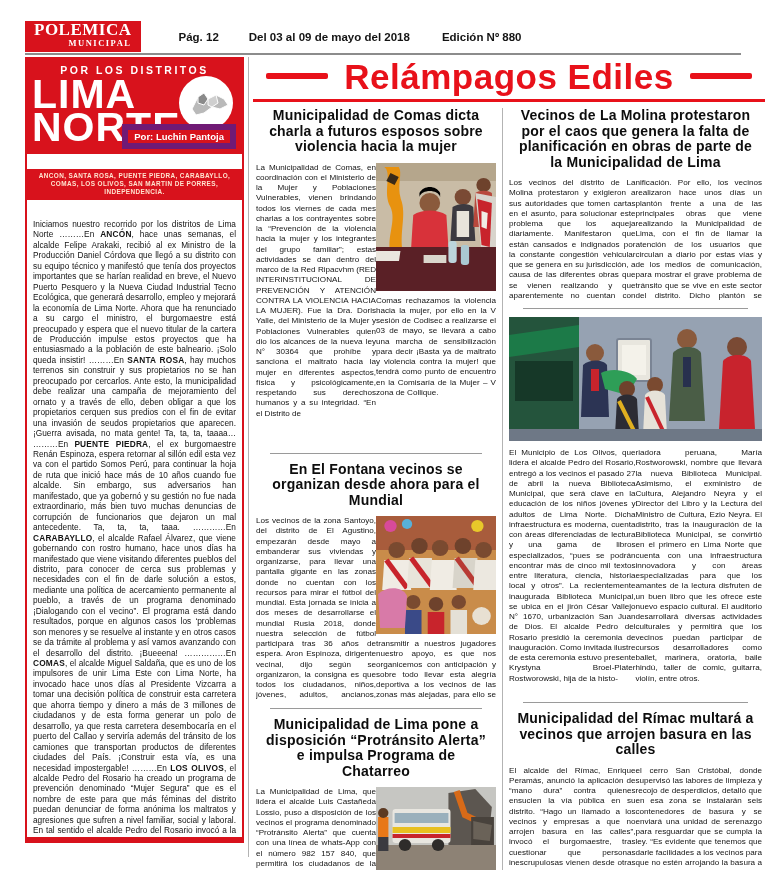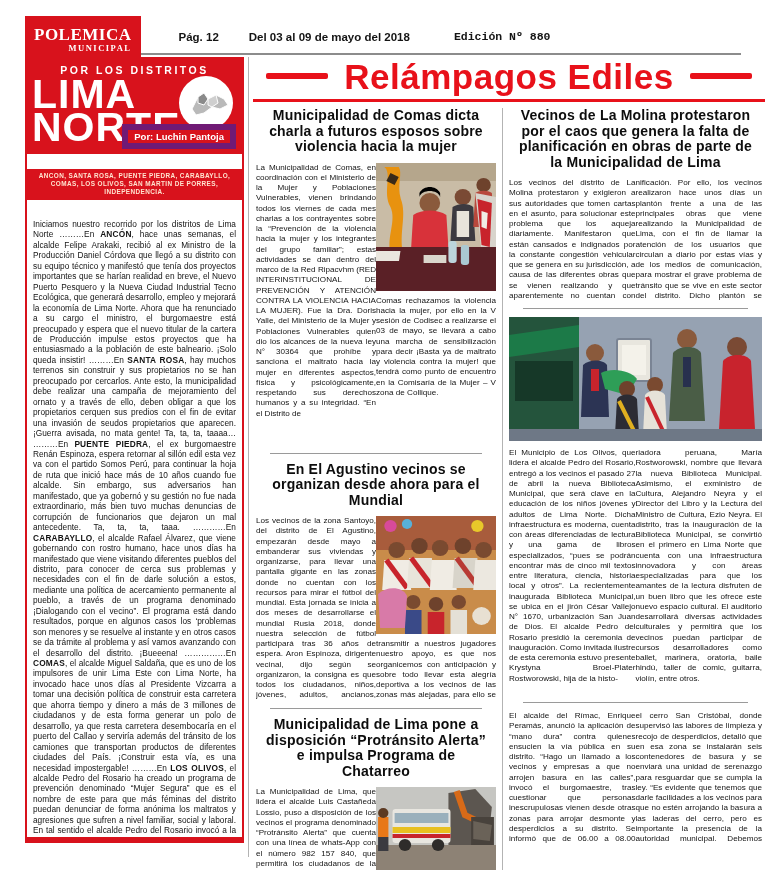--- a/index.html
+++ b/index.html
@@ -2,26 +2,26 @@
 <html lang="es"><head>
 <meta charset="utf-8">
 <style>
   html,body{margin:0;padding:0;background:#fff;}
   body{font-family:"Liberation Sans",sans-serif;color:#141414;}
   .page{position:relative;width:765px;height:870px;background:#fff;overflow:hidden;}
 
   
   .topbar{position:absolute;left:25px;top:20px;width:716px;height:33px;
           border-bottom:2px solid #8c8c8c;display:flex;align-items:center;}
-  .logo{background:#d8121c;color:#fff;padding:10px 9px 4px;line-height:1;
+  .logo{background:#d8121c;color:#fff;padding:0 9px 4px;line-height:1;
         font-family:"Liberation Serif",serif;}
   .logo-l1{font-size:17px;font-weight:bold;letter-spacing:.5px;}
   .logo-l2{font-size:8.5px;font-weight:bold;letter-spacing:1.5px;text-align:right;margin-top:1px;}
   .topmeta{font-weight:bold;font-size:11.5px;}
-  .m1{margin-left:38px;text-align:center;} .m2{margin-left:30px;} .m3{margin-left:44px;font-family:Liberation Mono, monospace;}
+  .m1{margin-left:38px;text-align:center;} .m2{margin-left:30px;} .m3{margin-left:32px;}
 
   
   .lima-box{position:absolute;left:25px;top:57px;width:219px;height:786px;
             border:2px solid #d8121c;border-bottom:6px solid #d8121c;
             display:flex;flex-direction:column;box-sizing:border-box;gap:13px;}
   .lima-head{background:#d8121c;color:#fff;position:relative;height:92px;flex:none;padding:3px 5px 0;}
   .kicker{text-align:center;font-weight:bold;font-size:10.5px;letter-spacing:2.5px;margin-top:2px;}
   .lima-title{font-size:41px;font-weight:bold;line-height:33px;letter-spacing:1px;margin-top:2px;}
   .map-circle{position:absolute;right:8px;top:16px;}
   .byline-box{position:absolute;right:6px;bottom:5px;border:6px solid #701a75;
@@ -132,21 +132,21 @@
             <rect x="82" y="82" width="8" height="20" rx="3" fill="#aac8d2"></rect>
           </svg>
           <div>Comas rechazamos la violencia hacia la mujer, por ello en la V sesión de Codisec a realizarse el 03 de mayo, se llevará a cabo una marcha de sensibilización para decir ¡Basta ya de maltrato y violencia contra la mujer! que tendrá como punto de encuentro en la Comisaría de la Mujer – V zona de Collique.</div>
         </div>
       </div>
     </div>
 
     <hr class="hr">
 
     <div class="art">
-      <h2>En El Agustino vecinos se organizan desde ahora para el Mundial</h2>
+      <h2>En El Fontana vecinos se organizan desde ahora para el Mundial</h2>
       <div class="body2 h-agustino">
         <div class="sub">Los vecinos de la zona Santoyo, del distrito de El Agustino, empezarán desde mayo a embanderar sus viviendas y organizarse, para llevar una pantalla gigante en las zonas donde no cuentan con los recursos para mirar el fútbol del mundial. Esta jornada se inicia a dos meses de desarrollarse el mundial Rusia 2018, donde nuestra selección de fútbol participará tras 36 años de espera. Aron Espinoza, dirigente vecinal, dijo según se organizaron, la consigna es que todos los ciudadanos, niños, jóvenes, adultos, ancianos, hombres y mujeres, contarán con sus camisetas y sus casas serán ambientadas con los colores de la bicolor, de esta manera vivir la fiesta del mundial. “Una manera de demostrar y</div>
         <div class="sub">
           <svg class="photo" width="116" height="118" viewBox="0 0 116 118" preserveAspectRatio="none">
             <rect width="116" height="118" fill="#c98c4a"></rect>
             <rect width="116" height="34" fill="#a85c3c"></rect>
             <circle cx="14" cy="10" r="6" fill="#d84a9a"></circle>
               <circle cx="30" cy="8" r="5" fill="#58b0d8"></circle>
               <circle cx="98" cy="10" r="6" fill="#e8c82a"></circle>
             <circle cx="20" cy="34" r="8" fill="#7a4a30"></circle>
@@ -245,20 +245,21 @@
       </svg>
       <div class="body2 h-olivos">
         <div class="sub">El Municipio de Los Olivos, que lidera el alcalde Pedro del Rosario, entregó a los vecinos el pasado 27 de abril la nueva Biblioteca Municipal, que será clave en la educación de los niños jóvenes y adultos de Lima Norte. Dicha infraestructura es moderna, cuenta con áreas diferenciadas de lectura y una gama de libros especializados, “pues se podrán encontrar más de cinco mil textos entre literatura, ciencia, historia local y otros”. La recientemente inaugurada Biblioteca Municipal, se ubica en el jirón César Vallejo N° 1670, urbanización San Juan de Dios. El alcalde Pedro del Rosario presidió la ceremonia de inauguración. Como invitada ilustre de esta ceremonia estuvo presente Krystyna Broel-Plater Rostworowski, hija de la histo-</div>
         <div class="sub">riadora peruana, María Rostworowski, nombre que llevará la nueva Biblioteca Municipal. Asimismo, el exministro de Cultura, Alejandro Neyra y el Director del Libro y la Lectura del Ministro de Cultura, Ezio Neyra. El distrito, tras la inauguración de la Biblioteca Municipal, se convirtió en el primero en Lima Norte que cuenta con una infraestructura innovadora y con áreas especializadas para que los amantes de la lectura disfruten de un buen libro que les ofrece este nuevo espacio cultural. El auditorio desarrollará diversas actividades culturales y permitirá que los vecinos puedan participar de cursos desarrolladores como ballet, marinera, oratoria, baile hindú, taller de comic, guitarra, violín, entre otros.</div>
       </div>
     </div>
 
     <hr class="hr">
 
     <div class="art">
+      <h2>Municipalidad del Rímac multará a vecinos que arrojen basura en las calles</h2>
       <div class="body2 h-rimac">
         <div class="sub">El alcalde del Rímac, Enrique Peramás, anunció la aplicación de “mano dura” contra quienes ensucien la vía pública en su distrito. “Hago un llamado a los vecinos y empresas a que no arrojen basura en las calles”, invocó el burgomaestre, tras cuestionar que personas inescrupulosas vienen desde otras zonas para arrojar desmonte y desperdicios a su distrito. Se informó que de 06.00 a 08.00 horas es el horario que se ha establecido para el recojo de basura en esa jurisdicción. Desde</div>
         <div class="sub">el cerro San Cristóbal, donde supervisó las labores de limpieza y recojo de desperdicios, detalló que en esa zona se instalarán seis contenedores de basura y se enviará una unidad de serenazgo para resguardar que se cumpla la ley. “Es evidente que tenemos que darle facilidades a los vecinos para que no estén arrojando la basura a las laderas del cerro, pero es importante la presencia de la autoridad municipal. Debemos trabajar por la limpieza pública, que es tarea de todos”, manifestó Peramás.</div>
       </div>
     </div>
   </div>
 
 </div>
 
 </body></html>

